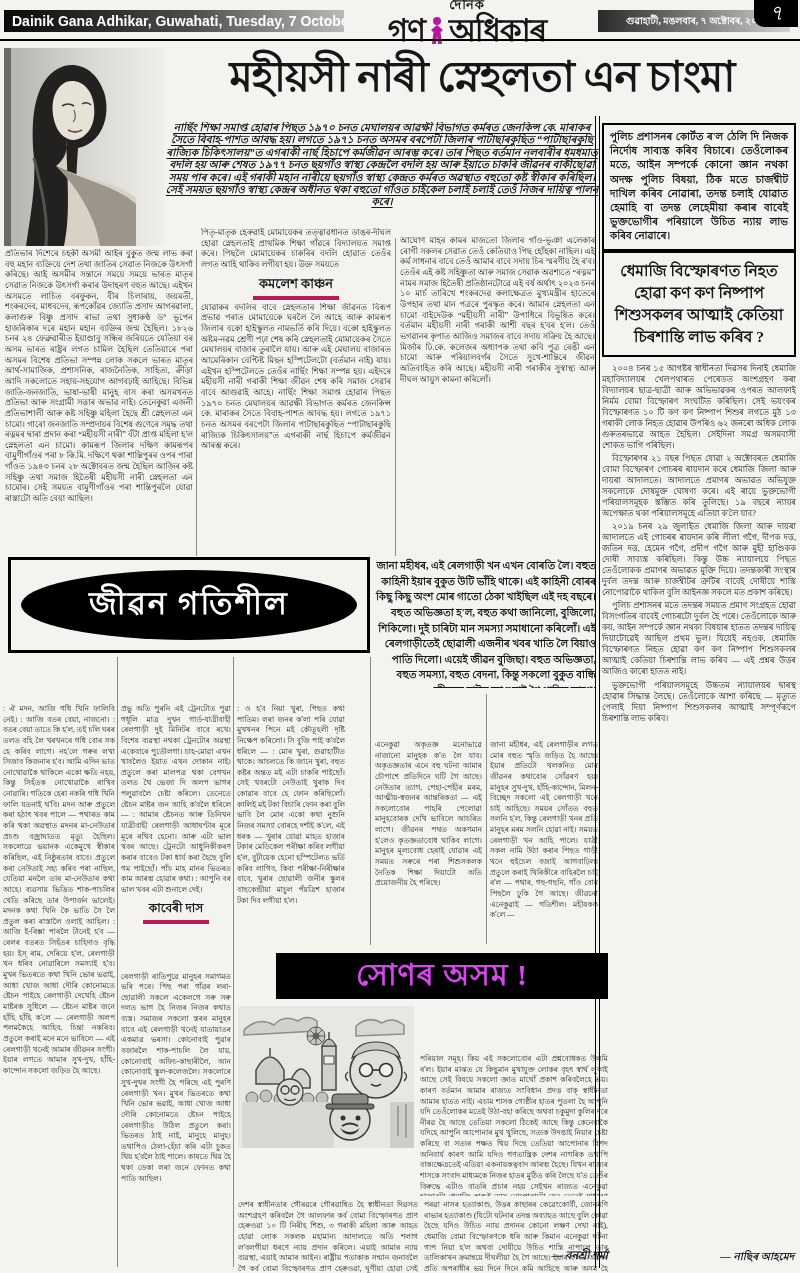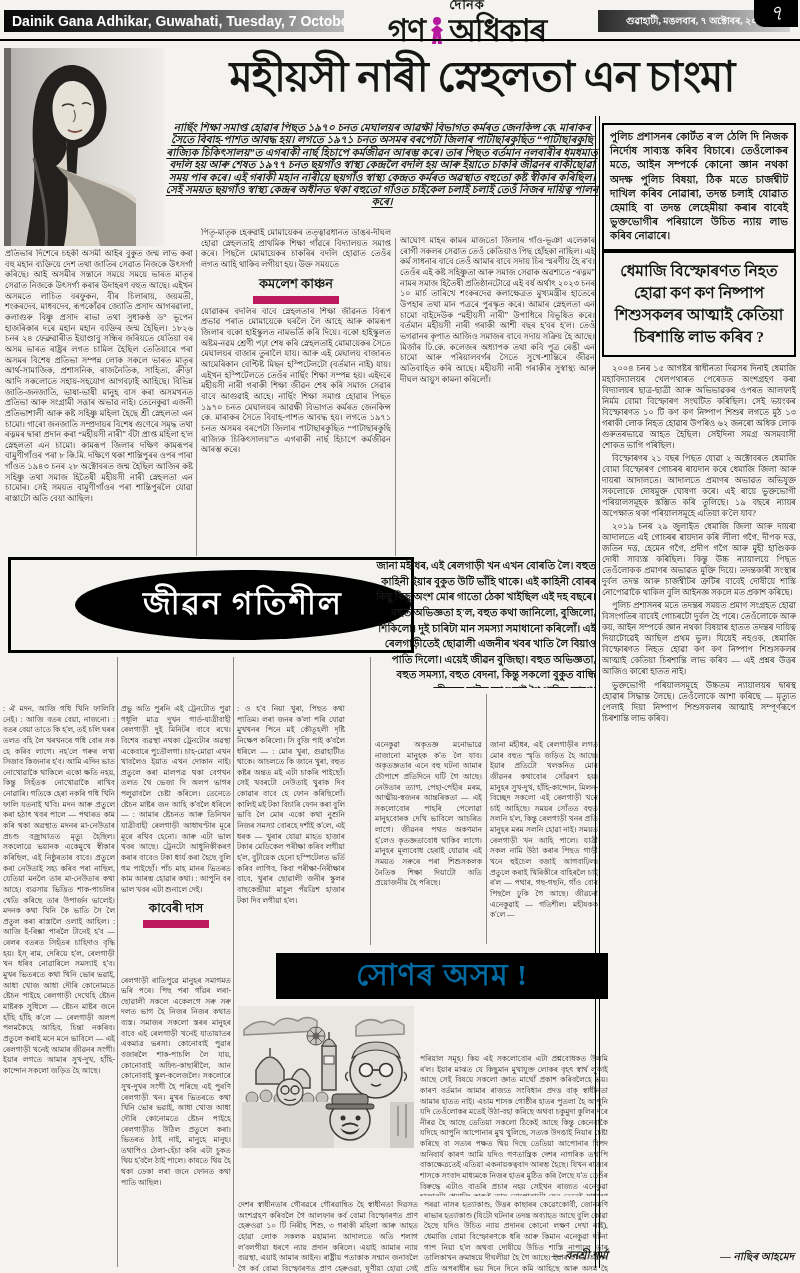--- a/index.html
+++ b/index.html
@@ -23,29 +23,29 @@
   #main-headline{left:168px;top:54px;width:628px;text-align:center;font-weight:bold;font-size:42px;line-height:1.1;letter-spacing:-1px;}
   #lede{left:164px;top:122px;width:436px;height:112px;overflow:hidden;text-align:center;
         font-size:10.5px;font-weight:bold;font-style:italic;line-height:12.4px;
         text-decoration:underline;text-underline-offset:2px;}
   
   .bodytxt{font-size:8.2px;line-height:1.3;text-align:justify;overflow:hidden;}
   .smalltxt{font-size:7.5px;line-height:1.42;text-align:justify;overflow:hidden;margin-top:48px;}
   .vdiv{width:1px;background:#8a8a86;}
   .vdiv-double{width:3px;border-left:1.5px solid #000;border-right:1.5px solid #000;}
   .byline-box{display:block;width:max-content;max-width:92%;margin:3px auto;padding:0 6px 1px;
-              font-size:13px;font-weight:bold;text-align:center;border-bottom:8px solid #be185d;}
-  
-  #jeevan-box{left:8px;top:557px;width:356px;height:90px;border:3px solid #000;display:flex;align-items:center;justify-content:flex-end;background:#f4f3ef;padding-left:44px;}
+              font-size:13px;font-weight:bold;text-align:center;border-bottom:4px solid #be185d;}
+  
+  #jeevan-box{left:8px;top:557px;width:356px;height:90px;border:3px solid #000;display:flex;align-items:center;justify-content:center;background:#f4f3ef;}
   #jeevan-ellipse{width:336px;height:70px;background:#000;border-radius:50%;color:#fff;
                   display:flex;align-items:center;justify-content:center;font-size:31px;font-weight:bold;letter-spacing:2px;}
   #pull-quote{left:374px;top:558px;width:222px;height:130px;overflow:hidden;
               font-size:10.3px;font-weight:bold;line-height:1.52;text-align:right;}
   
-  #sonar-headline{left:276px;top:953px;width:332px;height:46px;background:#000;color:#0369a1;
+  #sonar-headline{left:276px;top:953px;width:332px;height:46px;background:#000;color:#d946ef;
                   display:flex;align-items:center;justify-content:center;font-size:30px;font-weight:bold;letter-spacing:1px;}
   #sonar-byline{left:424px;top:1247px;width:184px;text-align:right;font-weight:bold;font-style:italic;font-size:11px;}
   
   #right-col{left:602px;top:116px;width:194px;height:1152px;overflow:hidden;}
   #dh-headline{border:2px solid #000;padding:7px 3px;font-size:15.5px;font-weight:bold;text-align:center;line-height:1.42;}
   #dh-leadbox{margin-top:7px;border:2px solid #000;padding:5px 6px;font-size:10.3px;font-weight:bold;text-align:justify;line-height:1.38;}
   #dh-body{margin-top:6px;}
   #dh-body p{margin:0 0 2px;font-size:8.3px;line-height:1.33;text-align:justify;text-indent:10px;}
   #dh-byline{position:absolute;bottom:2px;right:2px;font-weight:bold;font-size:10.5px;font-style:italic;}
   .q{font-family:"Liberation Sans",sans-serif;font-weight:bold;}

